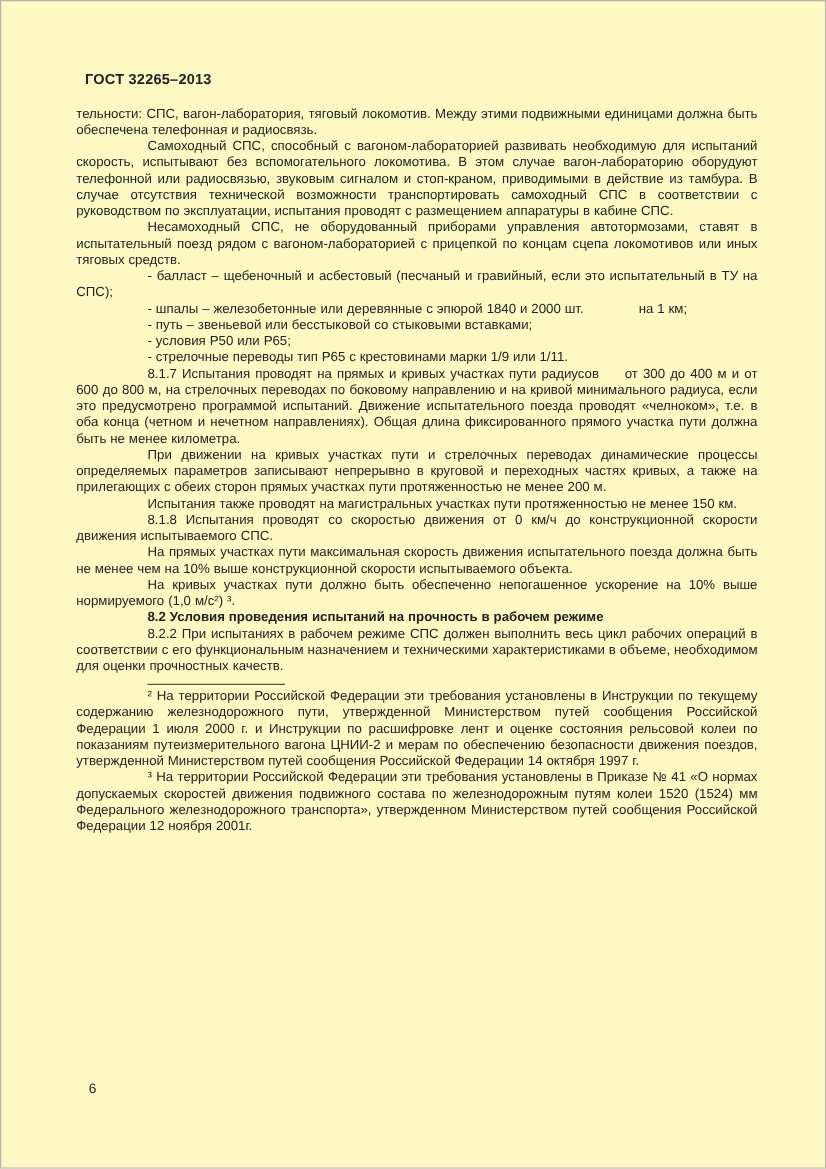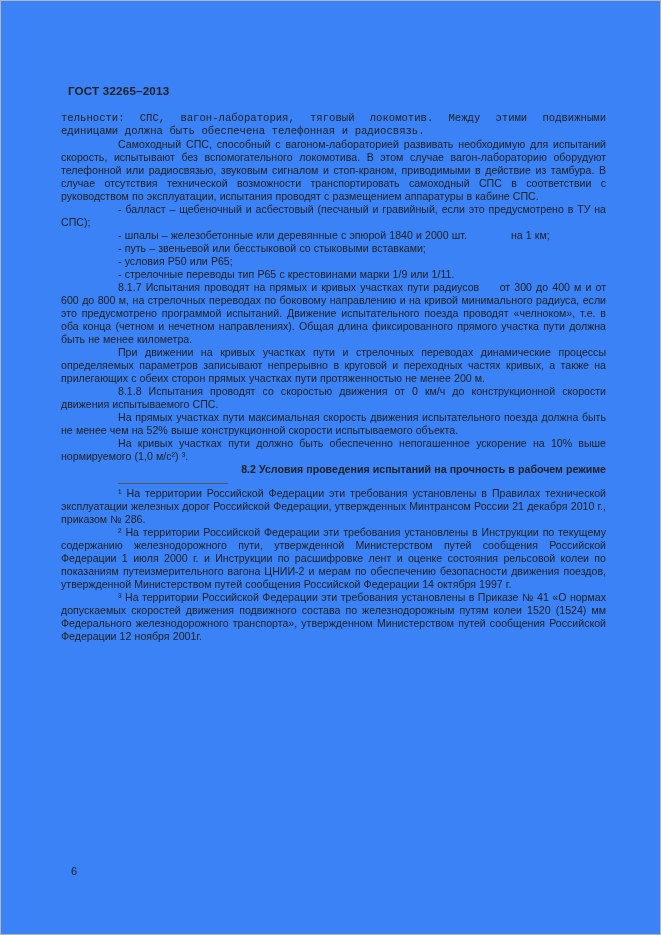--- a/index.html
+++ b/index.html
@@ -1,67 +1,69 @@
 <!DOCTYPE html>
 <html><head>
 <meta charset="utf-8">
 <style>
   html, body { margin:0; padding:0; background:#ffffff; }
   .page {
     width:661px; height:935px; box-sizing:border-box;
-    background:#3b82f6; border:1px solid #b5b5b5;
-    padding:83px 54px 0 60px;
+    background:#fef9c3; border:1px solid #b5b5b5;
+    padding:56px 54px 0 60px;
     font-family:"Liberation Sans","DejaVu Sans",sans-serif;
     font-size:10.6px; line-height:13px; color:#222;
     position:relative; overflow:hidden;
   }
   .doc-header {
     font-weight:bold; font-size:11.6px; margin-left:7px; margin-bottom:15px;
     letter-spacing:0.2px;
   }
   .para {
     margin:0; text-indent:57px; text-align:justify;
     word-spacing:0.2px;
   }
-  .para.cont { text-indent:0;font-family:Liberation Mono, monospace; }
-  .para.bold { font-weight:bold; text-align:right; }
+  .para.cont { text-indent:0; }
+  .para.bold { font-weight:bold; text-align:left; }
   .footnotes { margin-top:7px; }
   .fn-rule {
     width:110px; height:0; border-top:1px solid #555;
     margin-left:57px; margin-bottom:3px;
   }
   .page-number {
     position:absolute; left:70px; bottom:56px; font-size:11px;
   }
 </style>
 </head>
 <body>
 
 <div class="page">
 
   <div class="doc-header">ГОСТ 32265–2013</div>
 
   <div class="body-text">
     <p class="para cont">тельности: СПС, вагон-лаборатория, тяговый локомотив. Между этими подвижными единицами должна быть обеспечена телефонная и радиосвязь.</p>
     <p class="para">Самоходный СПС, способный с вагоном-лабораторией развивать необходимую для испытаний скорость, испытывают без вспомогательного локомотива. В этом случае вагон-лабораторию оборудуют телефонной или радиосвязью, звуковым сигналом и стоп-краном, приводимыми в действие из тамбура. В случае отсутствия технической возможности транспортировать самоходный СПС в соответствии с руководством по эксплуатации, испытания проводят с размещением аппаратуры в кабине СПС.</p>
-    <p class="para">- балласт – щебеночный и асбестовый (песчаный и гравийный, если это предусмотрено в ТУ на СПС);</p>
+    <p class="para">Несамоходный СПС, не оборудованный приборами управления автотормозами, ставят в испытательный поезд рядом с вагоном-лабораторией с прицепкой по концам сцепа локомотивов или иных тяговых средств.</p>
+    <p class="para">- балласт – щебеночный и асбестовый (песчаный и гравийный, если это испытательный в ТУ на СПС);</p>
     <p class="para">- шпалы – железобетонные или деревянные с эпюрой 1840 и 2000 шт.&nbsp;&nbsp;&nbsp;&nbsp;&nbsp;&nbsp;&nbsp;&nbsp;&nbsp;&nbsp;&nbsp;&nbsp;&nbsp;&nbsp;на 1 км;</p>
     <p class="para">- путь – звеньевой или бесстыковой со стыковыми вставками;</p>
     <p class="para">- условия Р50 или Р65;</p>
     <p class="para">- стрелочные переводы тип Р65 с крестовинами марки 1/9 или 1/11.</p>
     <p class="para">8.1.7  Испытания проводят на прямых и кривых участках пути радиусов&nbsp;&nbsp;&nbsp;&nbsp;&nbsp;от 300 до 400 м и от 600 до 800 м, на стрелочных переводах по боковому направлению и на кривой минимального радиуса, если это предусмотрено программой испытаний. Движение испытательного поезда проводят «челноком», т.е. в оба конца (четном и нечетном направлениях). Общая длина фиксированного прямого участка пути должна быть не менее километра.</p>
     <p class="para">При движении на кривых участках пути и стрелочных переводах динамические процессы определяемых параметров записывают непрерывно в круговой и переходных частях кривых, а также на прилегающих с обеих сторон прямых участках пути протяженностью не менее 200 м.</p>
+    <p class="para">Испытания также проводят на магистральных участках пути протяженностью не менее 150 км.</p>
     <p class="para">8.1.8  Испытания проводят со скоростью движения от 0 км/ч до конструкционной скорости движения испытываемого СПС.</p>
-    <p class="para">На прямых участках пути максимальная скорость движения испытательного поезда должна быть не менее чем на 52% выше конструкционной скорости испытываемого объекта.</p>
+    <p class="para">На прямых участках пути максимальная скорость движения испытательного поезда должна быть не менее чем на 10% выше конструкционной скорости испытываемого объекта.</p>
     <p class="para">На кривых участках пути должно быть обеспеченно непогашенное ускорение на 10% выше нормируемого (1,0 м/с²) ³.</p>
     <p class="para bold">8.2 Условия проведения испытаний на прочность в рабочем режиме</p>
+    <p class="para">8.2.2 При испытаниях в рабочем режиме СПС должен выполнить весь цикл рабочих операций в соответствии с его функциональным назначением и техническими характеристиками в объеме, необходимом для оценки прочностных качеств.</p>
   </div>
 
   <div class="footnotes">
     <div class="fn-rule"></div>
-    <p class="para">¹ На территории Российской Федерации эти требования установлены в Правилах технической эксплуатации железных дорог Российской Федерации, утвержденных Минтрансом России 21 декабря 2010 г., приказом № 286.</p>
     <p class="para">² На территории Российской Федерации эти требования установлены в Инструкции по текущему содержанию железнодорожного пути, утвержденной Министерством путей сообщения Российской Федерации 1 июля 2000 г. и Инструкции по расшифровке лент и оценке состояния рельсовой колеи по показаниям путеизмерительного вагона ЦНИИ-2 и мерам по обеспечению безопасности движения поездов, утвержденной Министерством  путей  сообщения  Российской  Федерации 14 октября 1997 г.</p>
     <p class="para">³ На территории Российской Федерации эти требования установлены в Приказе № 41 «О нормах допускаемых скоростей движения подвижного состава по железнодорожным путям колеи 1520 (1524) мм Федерального железнодорожного транспорта», утвержденном Министерством  путей  сообщения   Российской Федерации 12 ноября 2001г.</p>
   </div>
 
   <div class="page-number">6</div>
 
 </div>
 
 </body></html>

